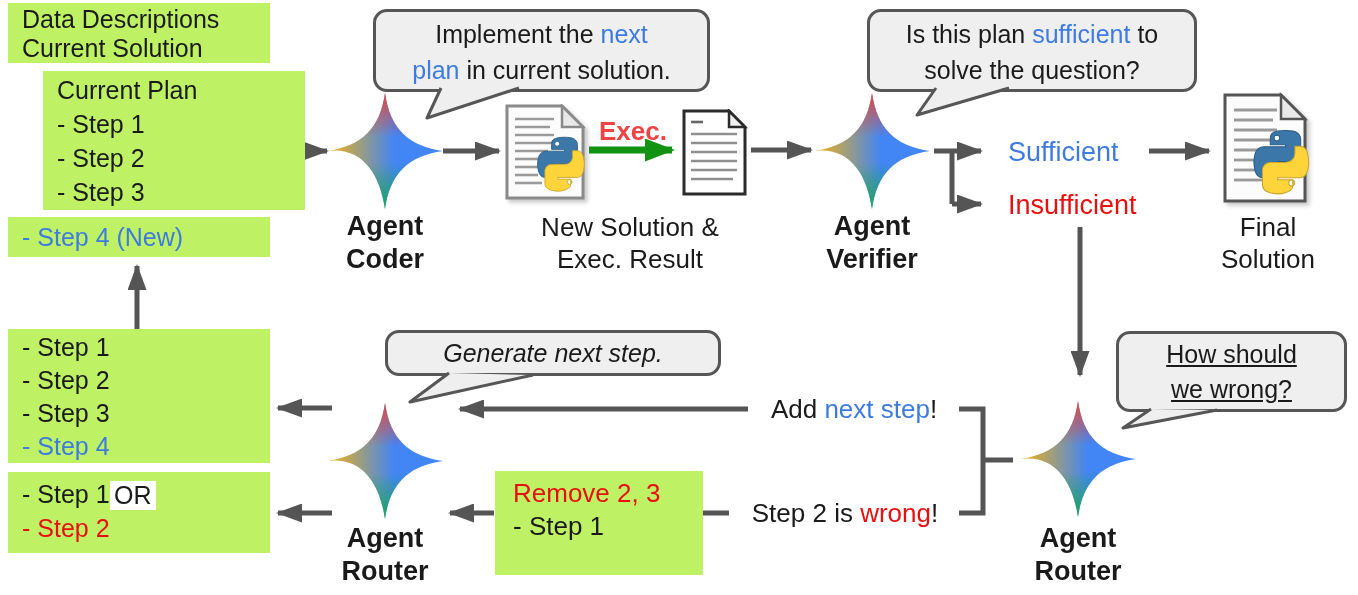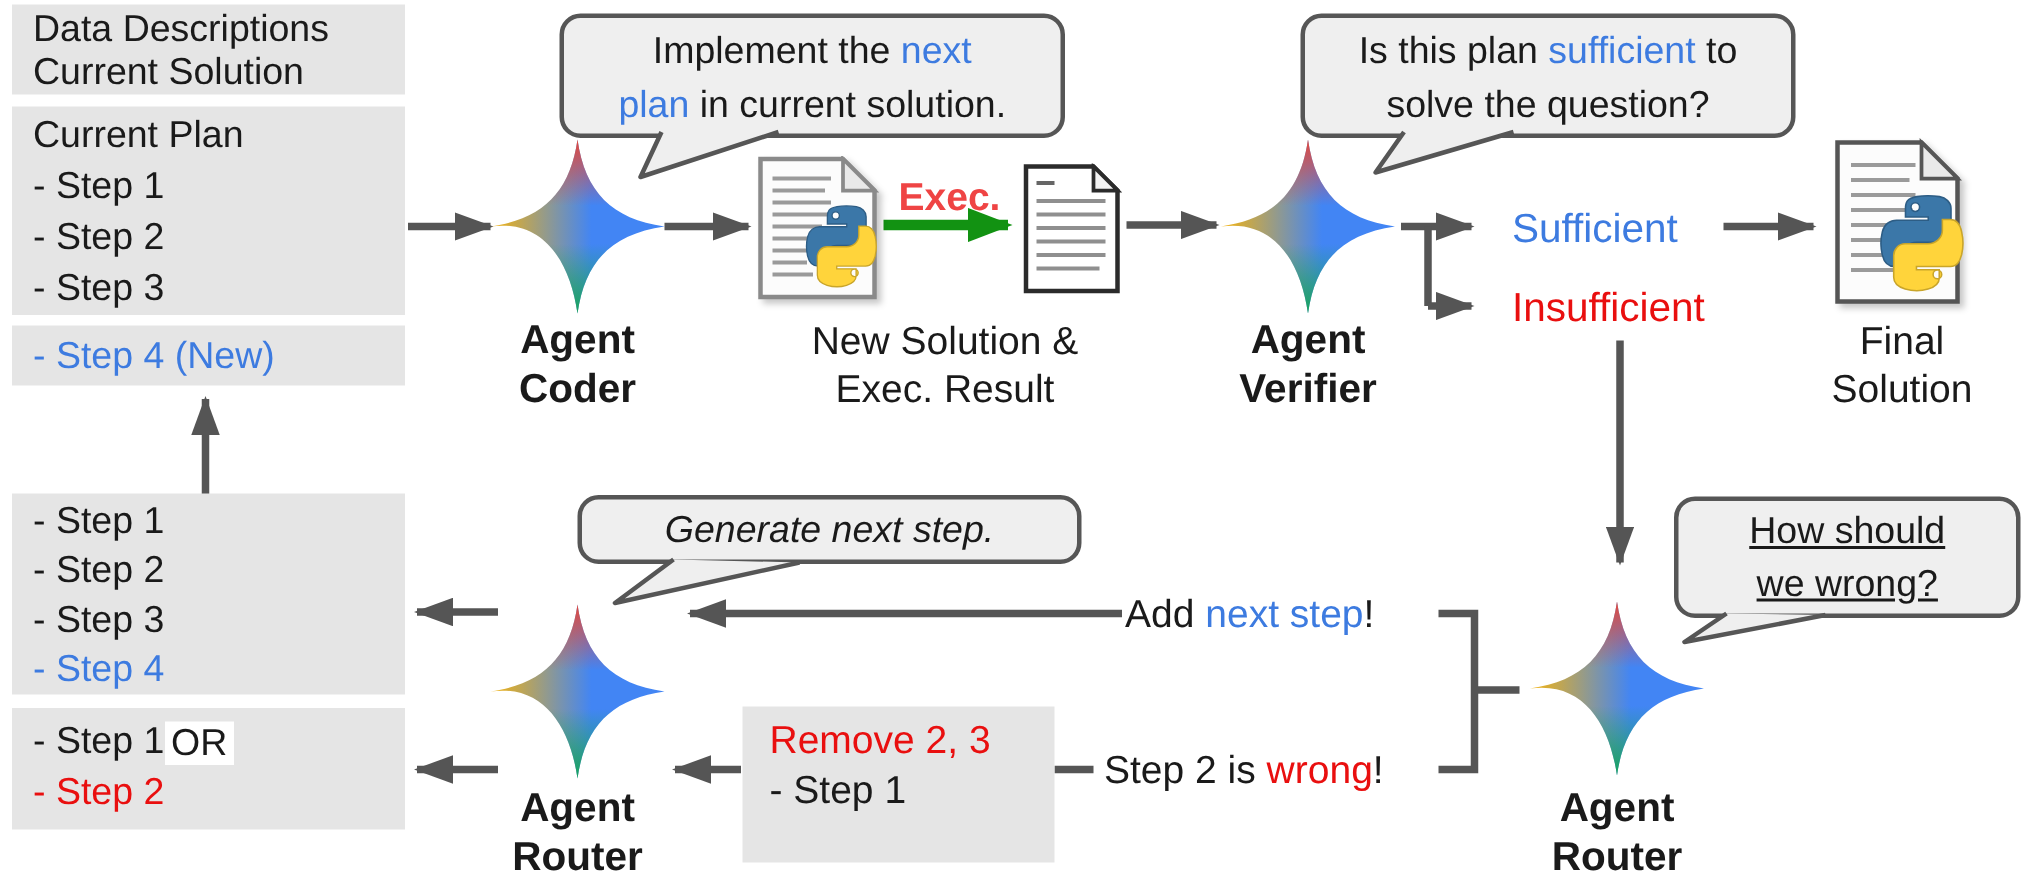--- a/index.html
+++ b/index.html
@@ -1,35 +1,35 @@
 <!DOCTYPE html>
 <html><head>
 <meta charset="utf-8">
 <style>
   html,body{margin:0;padding:0;background:#ffffff;}
   #canvas{
     position:relative;width:1358px;height:595px;background:#ffffff;overflow:hidden;
     font-family:"Liberation Sans","DejaVu Sans",sans-serif;color:#1a1a1a;
   }
   .abs{position:absolute;}
-  .gbox{background:#e5e5e5;color:#1a1a1a;}
+  .gbox{background:#bef264;color:#1a1a1a;}
   .boxline{white-space:nowrap;}
   .blue{color:#3d7be0;}
   .red{color:#e90f0f;}
   .green{color:#ef4444;font-weight:bold;}
   .leftcol{left:8px;width:262px;font-size:25px;z-index:2;}
   .leftcol .boxline{padding-left:14px;line-height:34px;}
   .bubble{
     background:#efefef;border:3px solid #565656;border-radius:14px;
     box-sizing:border-box;text-align:center;font-size:25px;z-index:2;
   }
   .agentname{font-weight:bold;font-size:27px;line-height:33px;text-align:center;z-index:2;}
   .caption{font-size:26px;line-height:32px;text-align:center;z-index:2;}
   .decision{font-size:27px;z-index:2;white-space:nowrap;}
-  .midlabel{font-size:26px;z-index:2;white-space:nowrap;}
+  .midlabel{font-size:26px;text-align:center;z-index:2;white-space:nowrap;}
   .docshadow{filter:drop-shadow(3px 3px 2px rgba(0,0,0,0.22));}
   svg.layer{position:absolute;left:0;top:0;pointer-events:none;}
   #connector-layer{z-index:1;}
   #tail-layer{z-index:3;}
   .icon{z-index:2;}
   .logo{z-index:3;}
 </style>
 </head>
 <body>
 
@@ -83,21 +83,21 @@
     <use href="#gemini-star" x="872" y="151"></use>
     <use href="#gemini-star" x="385" y="461"></use>
     <use href="#gemini-star" x="1078" y="459"></use>
   </svg>
 
   <div class="abs gbox leftcol" style="top:3px;height:60px;">
     <div class="boxline" style="line-height:29px;padding-top:2px;">Data Descriptions</div>
     <div class="boxline" style="line-height:29px;">Current Solution</div>
   </div>
 
-  <div class="abs gbox leftcol" style="top:71px;height:139px;">
+  <div class="abs gbox leftcol" style="top:71px;height:139px;margin-left:35px;">
     <div class="boxline" style="padding-top:2px;">Current Plan</div>
     <div class="boxline">- Step 1</div>
     <div class="boxline">- Step 2</div>
     <div class="boxline">- Step 3</div>
   </div>
 
   <div class="abs gbox leftcol" style="top:217px;height:40px;">
     <div class="boxline blue" style="line-height:40px;">- Step 4 (New)</div>
   </div>
 

